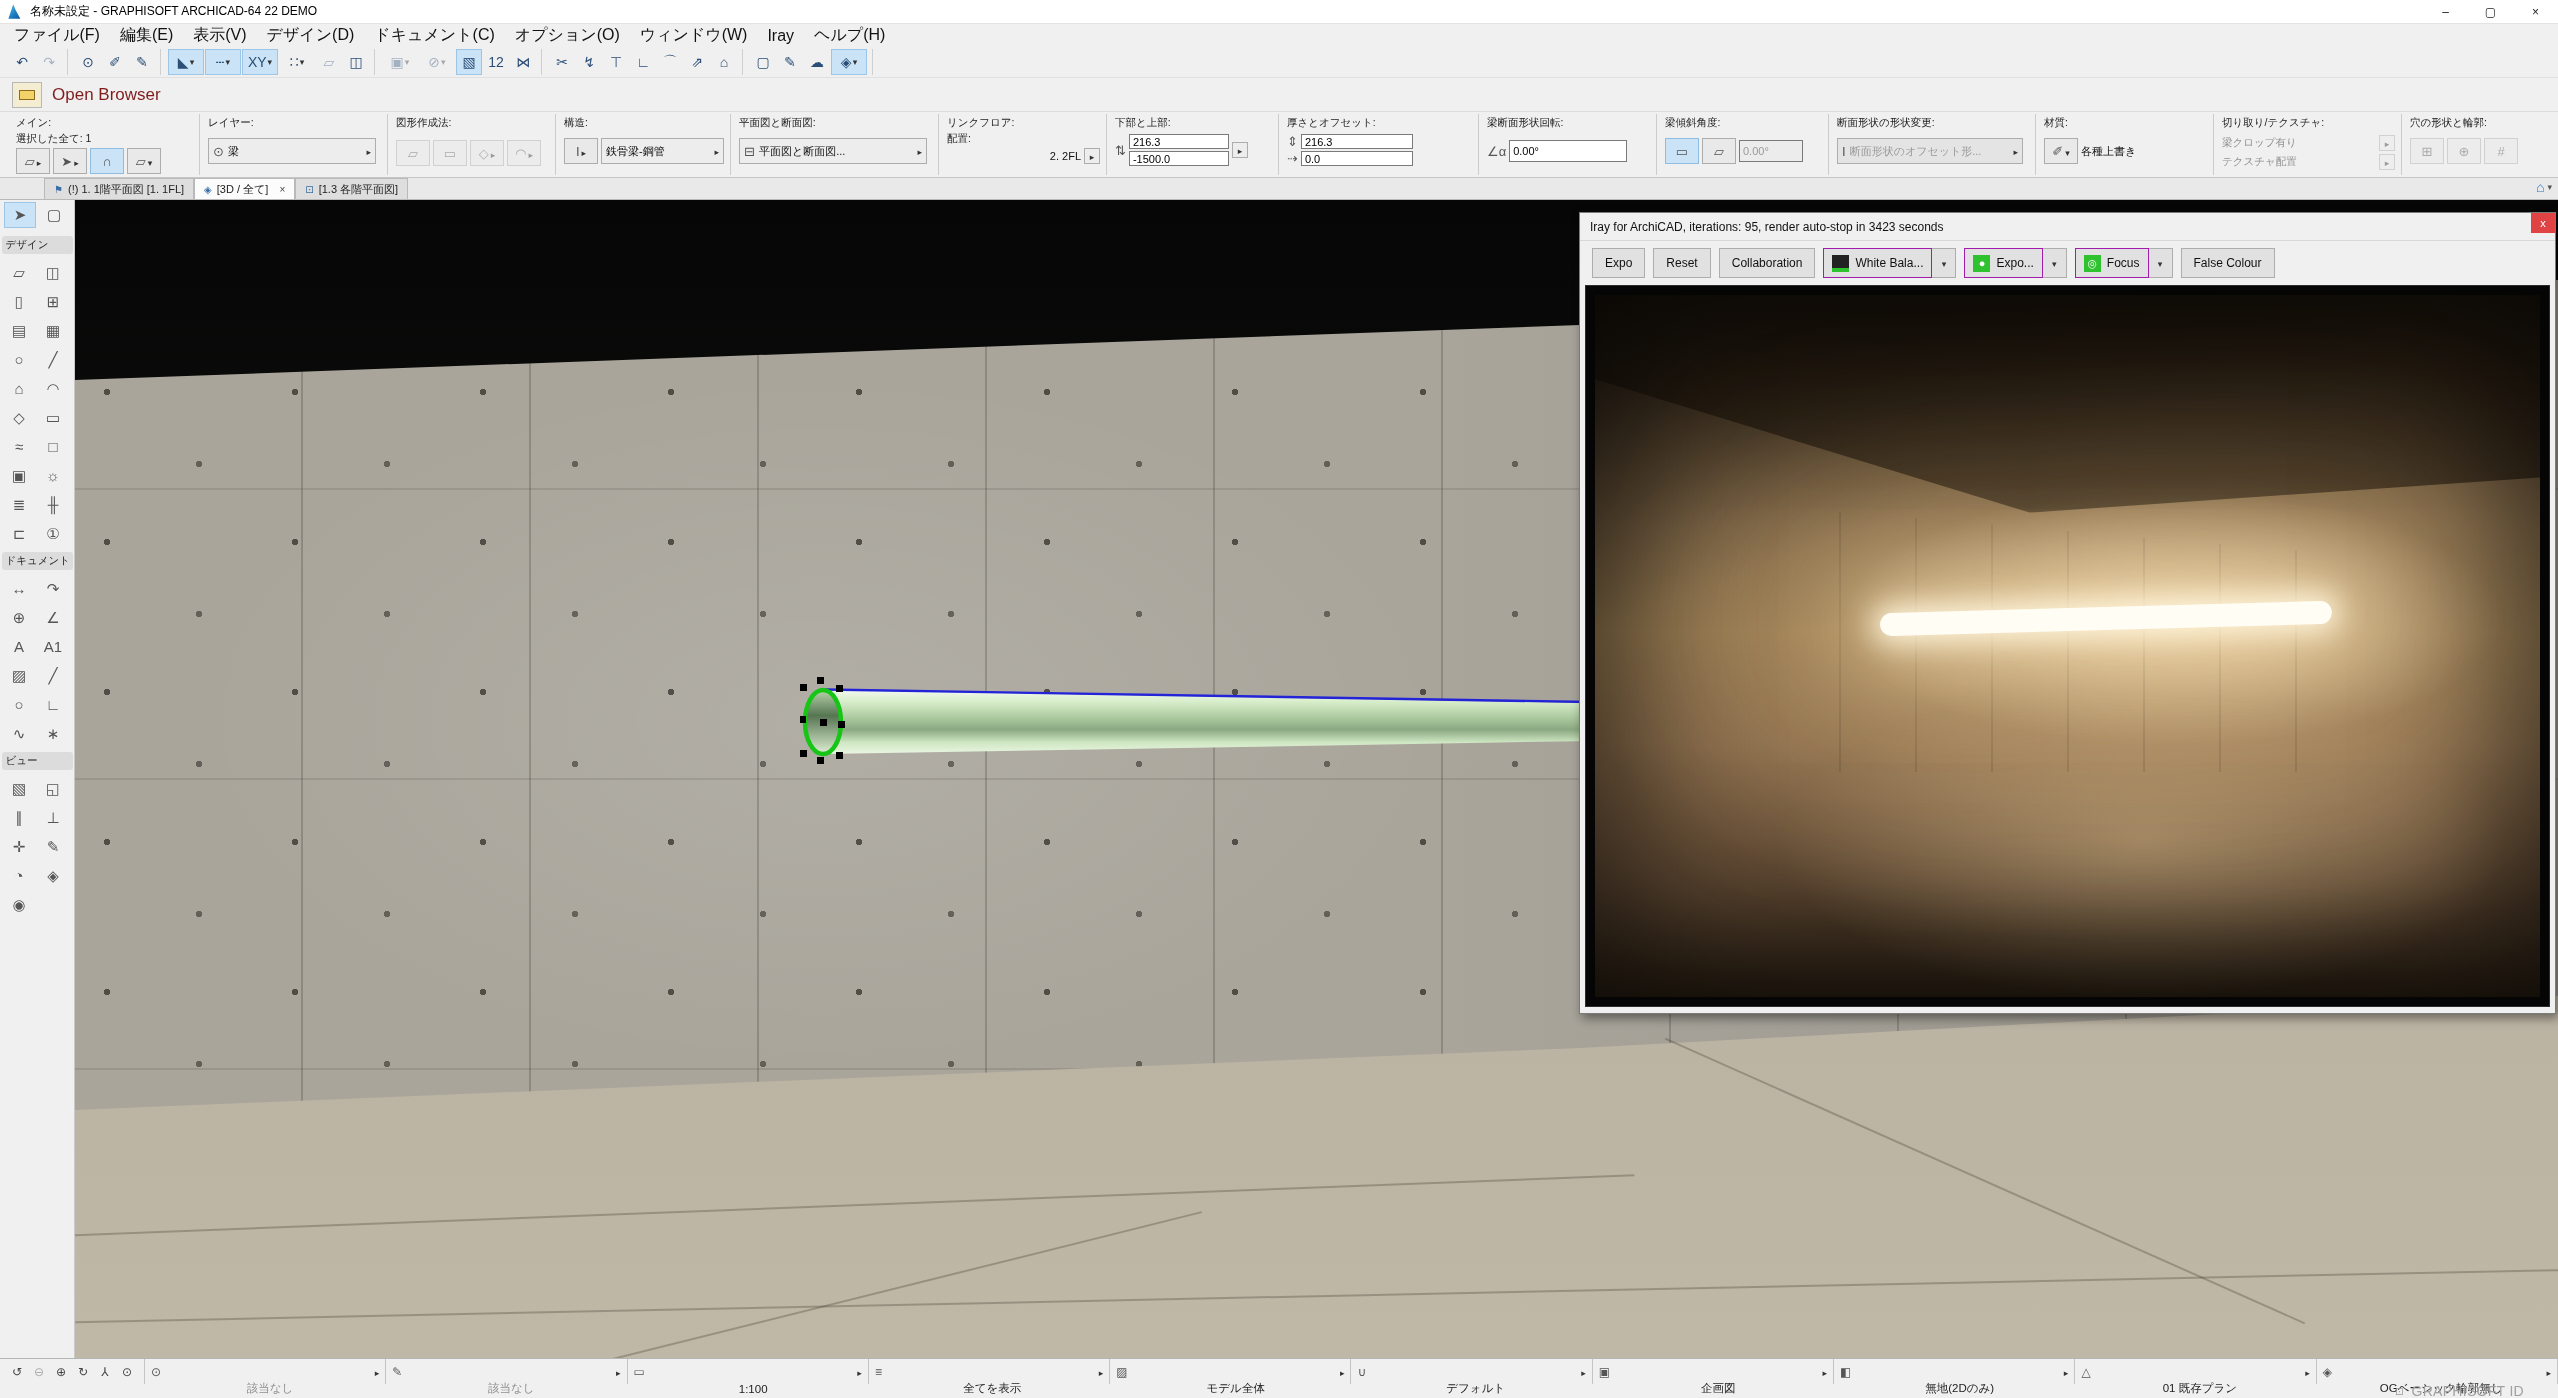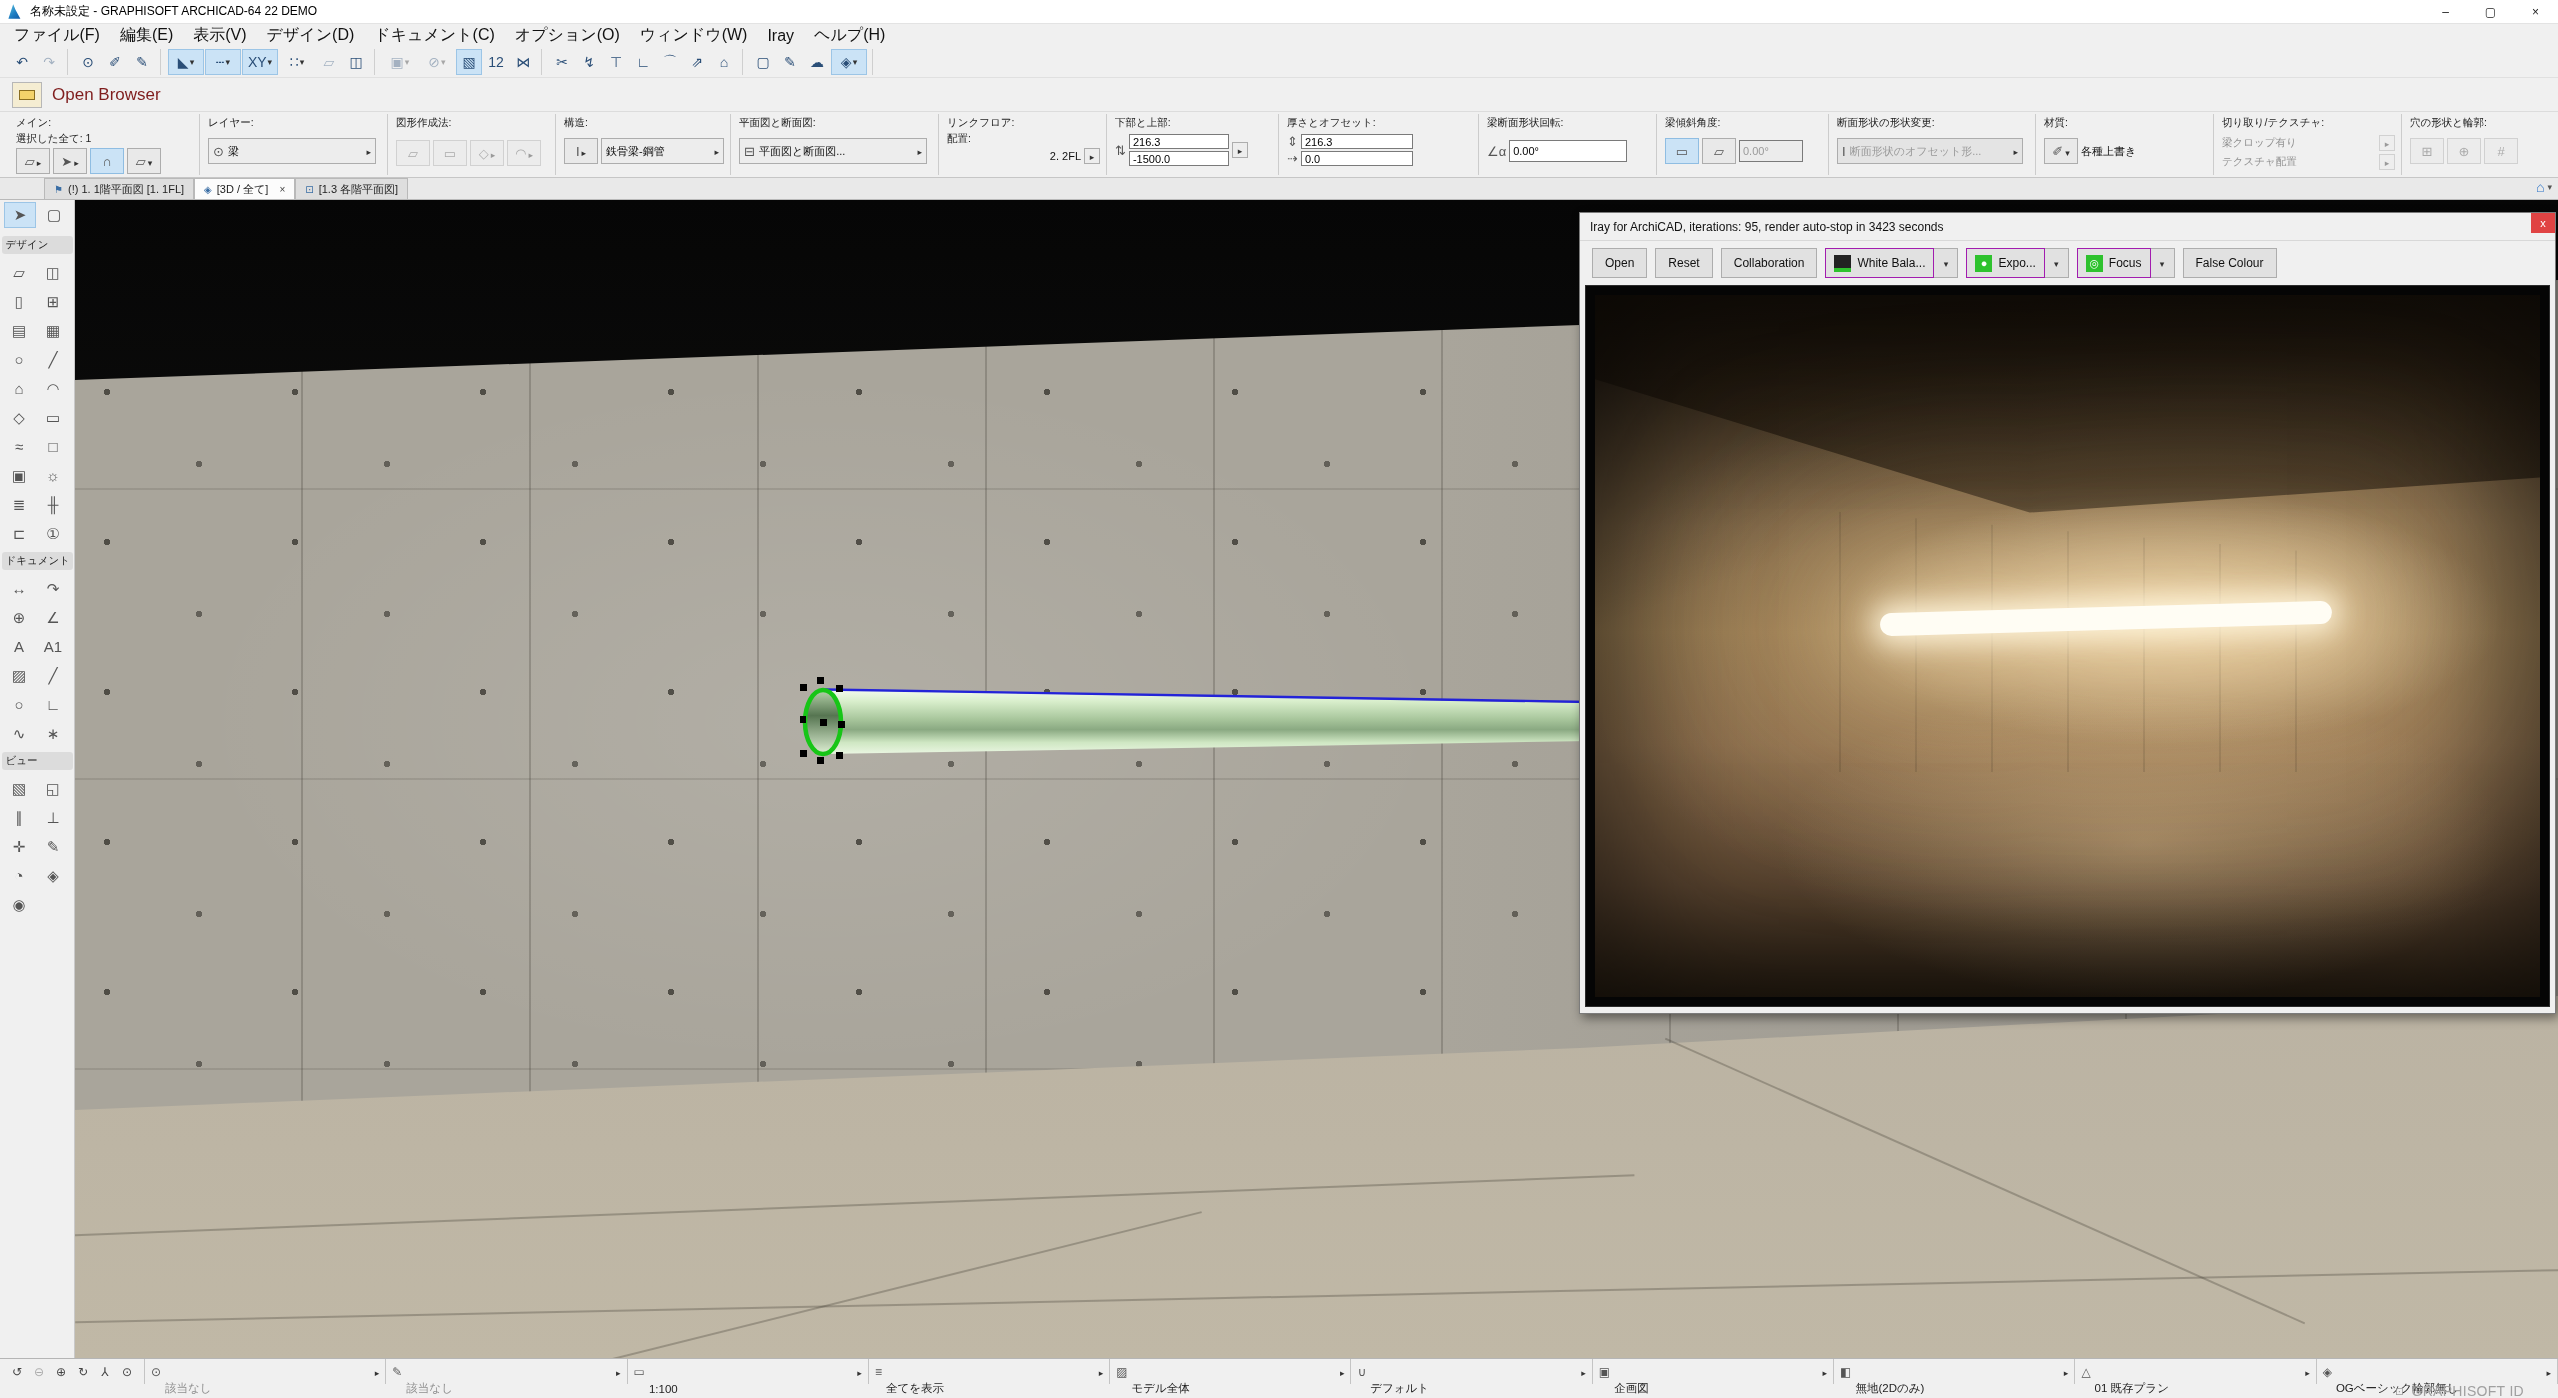--- a/index.html
+++ b/index.html
@@ -132,21 +132,21 @@
   .r-tube { position:absolute; left:285px; top:312px; width:452px; height:23px; border-radius:12px; background:#fffdf4; transform:rotate(-1.6deg);
       box-shadow:0 0 28px 8px rgba(255,246,220,.95), 0 0 90px 30px rgba(255,230,180,.55), 0 0 200px 90px rgba(220,185,130,.35); }
 
   
   .statusbar { height:26px; background:#f0f0f0; border-top:1px solid #b5b5b5; display:flex; align-items:stretch; }
   .sb-icons { display:flex; align-items:center; gap:4px; padding:0 8px; border-right:1px solid #c4c4c4; }
   .sb-ic { width:18px; height:18px; display:flex; align-items:center; justify-content:center; font-size:12px; color:#444; }
   .sb-ic.disabled { opacity:.4; }
   .seg { flex:1 1 0; display:flex; align-items:center; border-right:1px solid #c4c4c4; padding:0 6px; min-width:0; }
   .seg .sgl { font-size:12px; color:#555; margin-right:4px; flex:0 0 auto; }
-  .seg .sval { flex:1; font-size:11.5px; color:#222; white-space:nowrap; overflow:hidden; text-overflow:ellipsis;margin-top:34px; }
+  .seg .sval { flex:1; text-align:center; font-size:11.5px; color:#222; white-space:nowrap; overflow:hidden; text-overflow:ellipsis;margin-top:34px; }
   .seg.muted .sval { color:#8f8f8f; }
   .seg .ar { flex:0 0 auto; }
 
   .bottomstrip { height:14px; background:#f0f0f0; display:flex; align-items:center; justify-content:flex-end; padding-right:34px; gap:8px; }
   .gsid { font-size:14px; color:#a0a0a0; letter-spacing:.3px; }
   .gsid-ic { font-size:10px; color:#9a9a9a; }
 </style>
 </head>
 <body>
 
@@ -697,21 +697,21 @@
             <rect x="36" y="80" width="7" height="7"></rect>
         </g>
       </svg>
 
       <div class="iray">
         <div class="iray-titlebar">
           <div class="iray-title">Iray for ArchiCAD, iterations: 95, render auto-stop in 3423 seconds</div>
           <div class="iray-close">x</div>
         </div>
         <div class="iray-toolbar">
-          <div class="ibtn">Open</div>
+          <div class="ibtn">Expo</div>
           <div class="ibtn">Reset</div>
           <div class="ibtn">Collaboration</div>
           <div class="ibtn-group">
             <div class="main">
               <span class="ic-box ic-wb"></span>
               <span>White Bala...</span>
             </div>
             <div class="dda">
                 <span class="dn"></span>
               </div>

